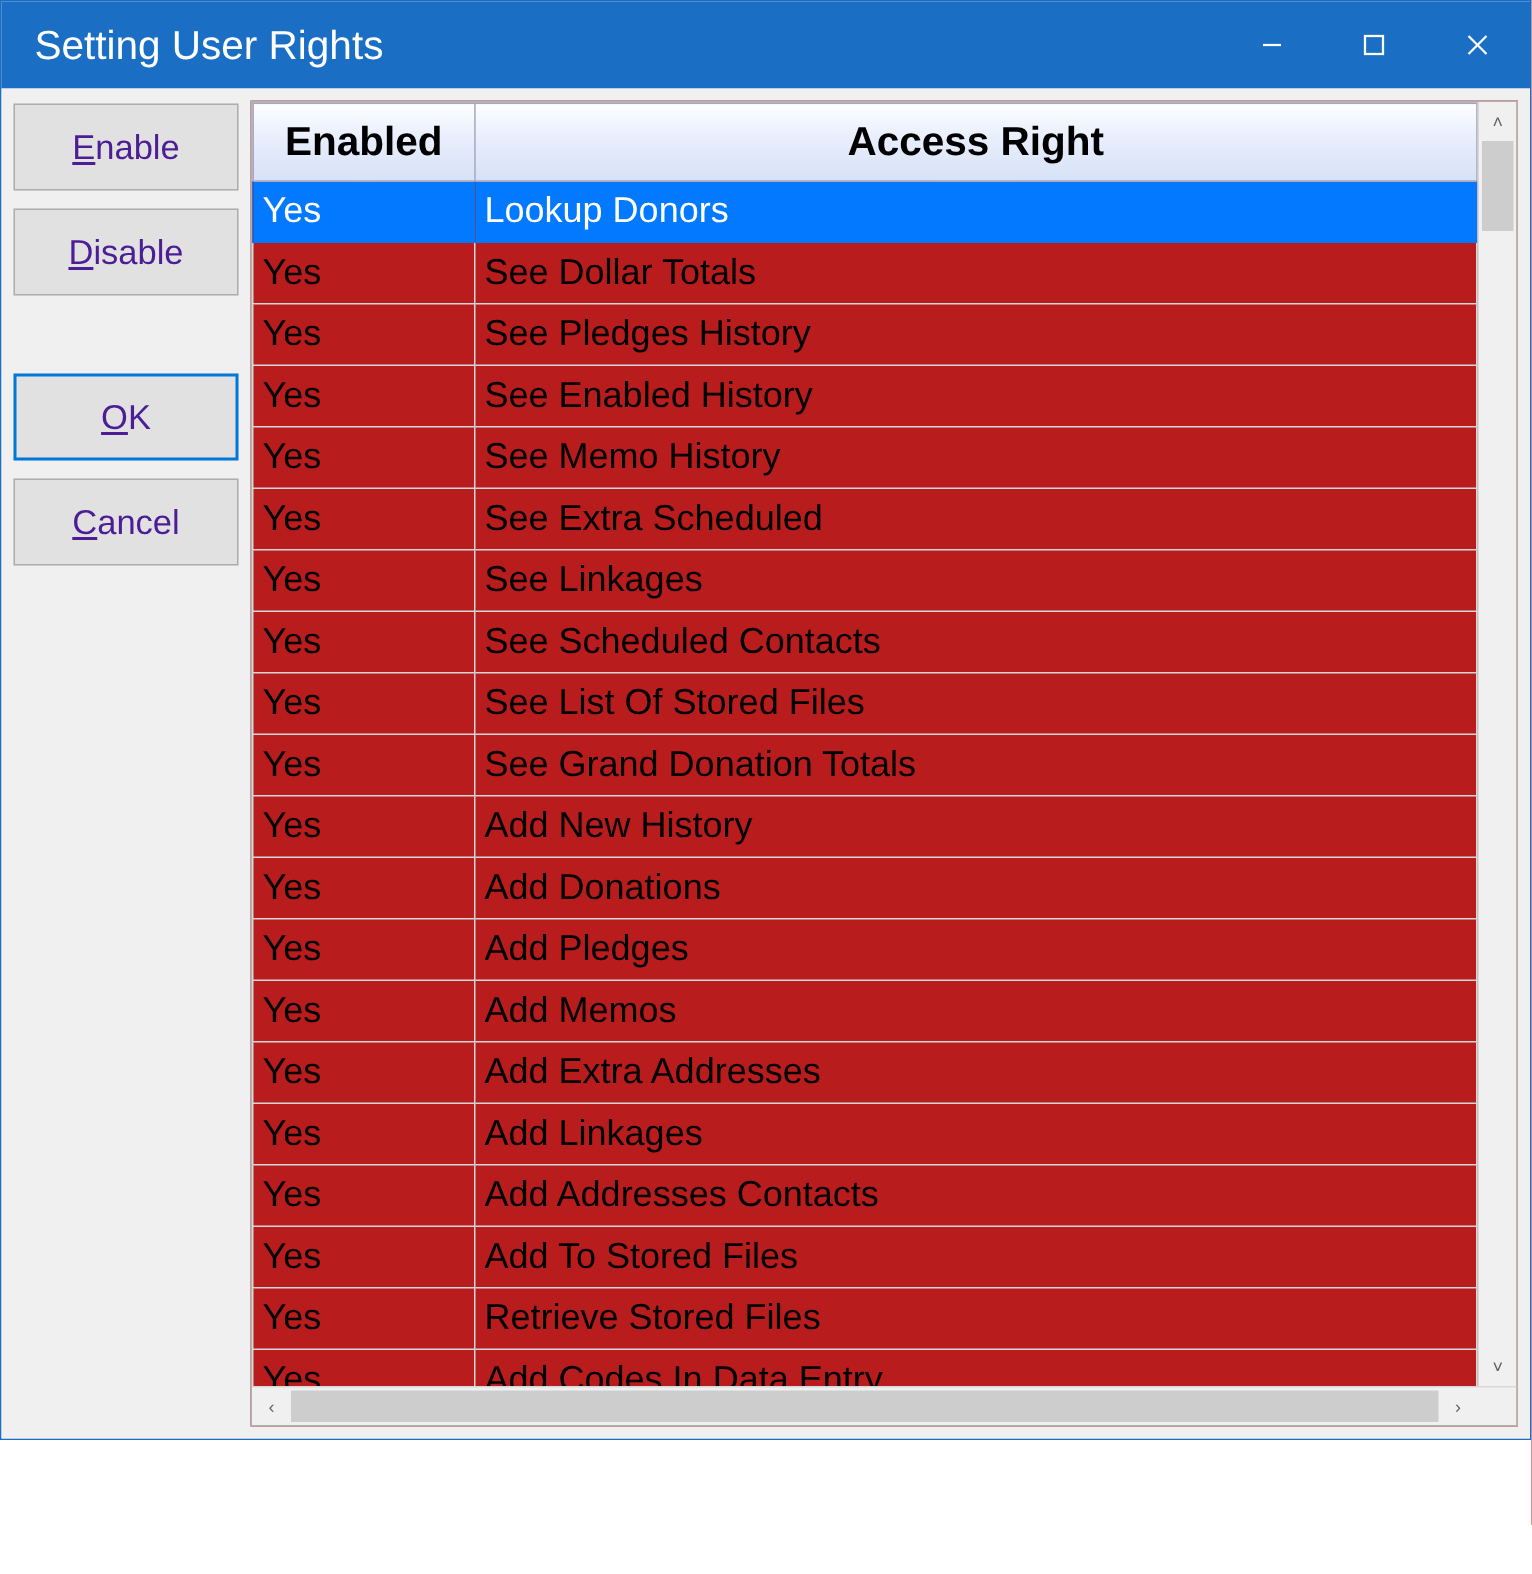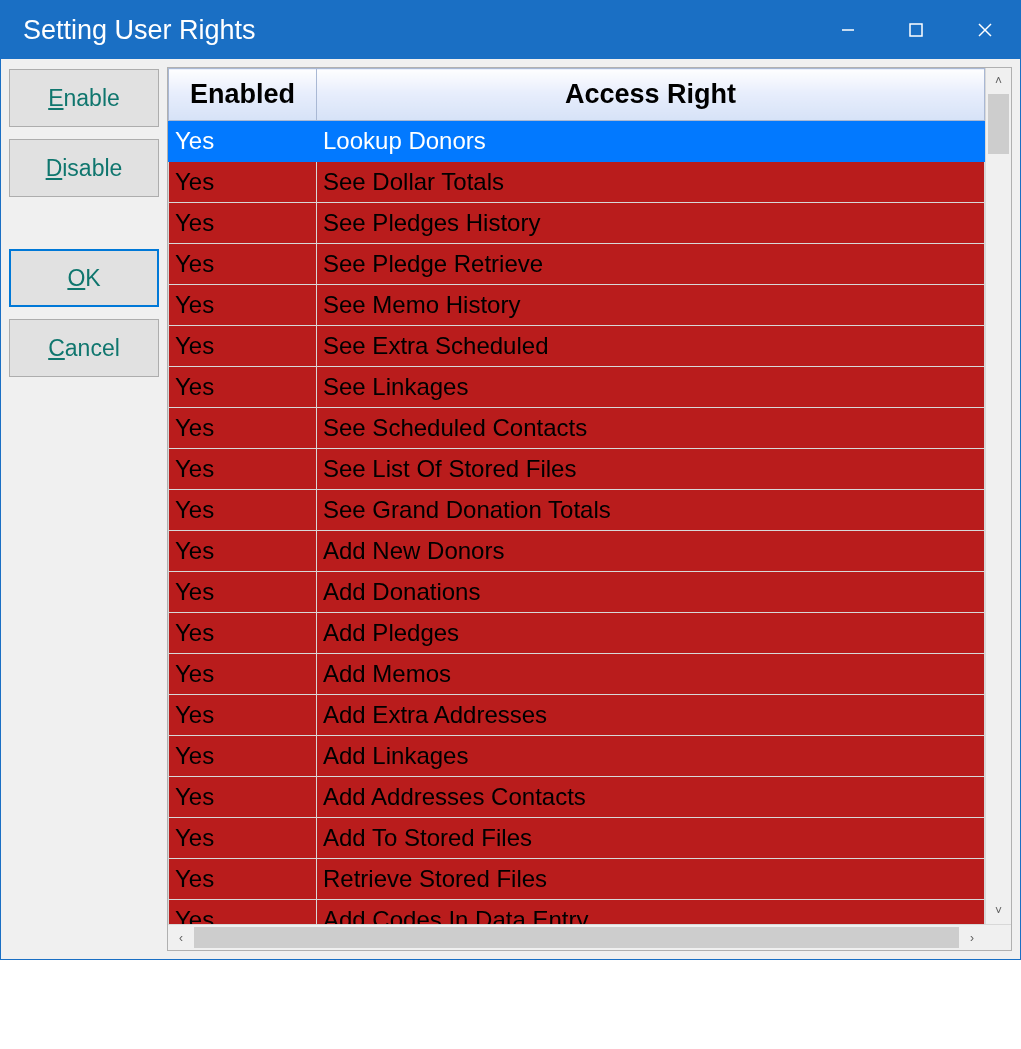--- a/index.html
+++ b/index.html
@@ -55,21 +55,21 @@
   }
   .btn {
     height: 58px;
     background: #e1e1e1;
     border: 1px solid #adadad;
     font-size: 23px;
     display: flex;
     align-items: center;
     justify-content: center;
     cursor: default;
-    color: #0f766e;
+    color: #4c1d95;
   }
   .btn.focused {
     border: 2px solid #0078d7;
     background: #e1e1e1;
   }
   .btn .ul { text-decoration: underline; text-underline-offset: 2px; }
   .spacer { height: 28px; }
   .gridwrap {
     flex: 1;
     margin: 8px 8px 8px 0;
@@ -219,21 +219,21 @@
                 <tr>
                   <td>Yes</td>
                   <td>See Dollar Totals</td>
                 </tr>
                 <tr>
                   <td>Yes</td>
                   <td>See Pledges History</td>
                 </tr>
                 <tr>
                   <td>Yes</td>
-                  <td>See Pledge Retrieve</td>
+                  <td>See Enabled History</td>
                 </tr>
                 <tr>
                   <td>Yes</td>
                   <td>See Memo History</td>
                 </tr>
                 <tr>
                   <td>Yes</td>
                   <td>See Extra Scheduled</td>
                 </tr>
                 <tr>
@@ -247,21 +247,21 @@
                 <tr>
                   <td>Yes</td>
                   <td>See List Of Stored Files</td>
                 </tr>
                 <tr>
                   <td>Yes</td>
                   <td>See Grand Donation Totals</td>
                 </tr>
                 <tr>
                   <td>Yes</td>
-                  <td>Add New Donors</td>
+                  <td>Add New History</td>
                 </tr>
                 <tr>
                   <td>Yes</td>
                   <td>Add Donations</td>
                 </tr>
                 <tr>
                   <td>Yes</td>
                   <td>Add Pledges</td>
                 </tr>
                 <tr>

